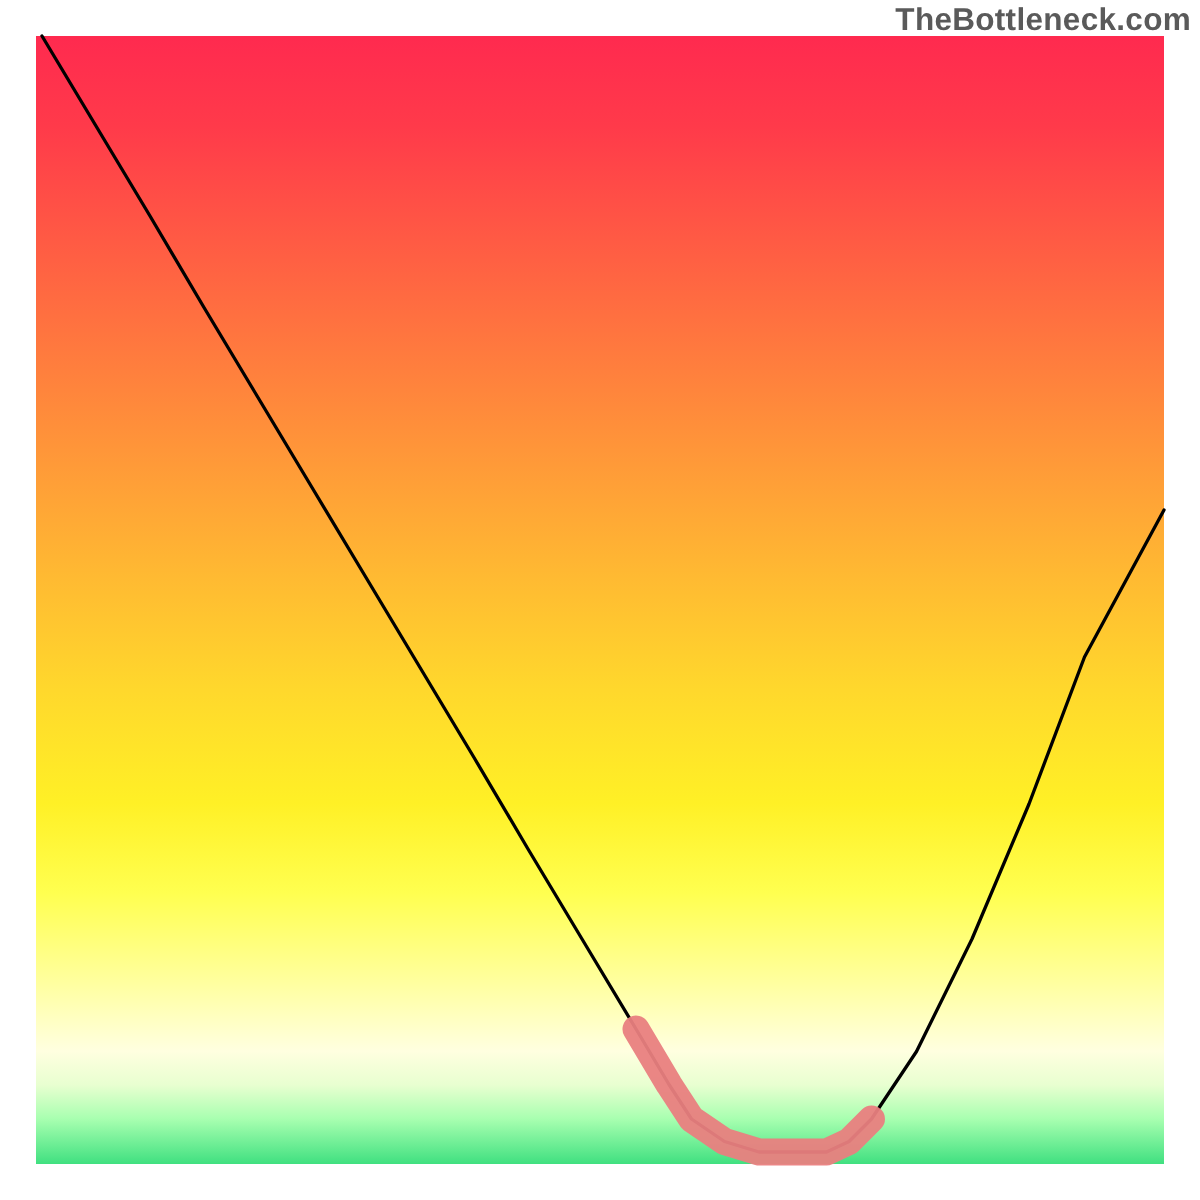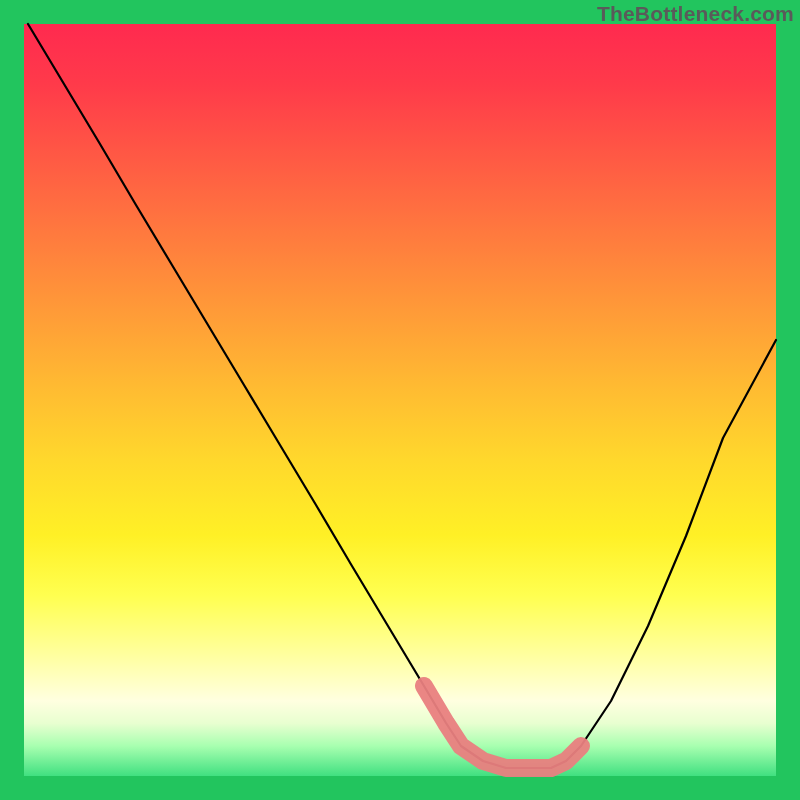--- a/index.html
+++ b/index.html
@@ -1,21 +1,21 @@
 <!DOCTYPE html>
 <html><head>
 <meta charset="utf-8">
 <style>
   * { margin: 0; padding: 0; box-sizing: border-box; }
   html, body { width: 800px; height: 800px; overflow: hidden; background: #000; }
   .frame {
     position: relative;
     width: 800px;
     height: 800px;
-    background: #22c55e;
+    background: #ffffff;
     text-align: center;
   }
   .plot-area {
     position: absolute;
     left: 24px;
     top: 24px;
     width: 752px;
     height: 752px;
     background: linear-gradient(to bottom,
       #ff2a4f 0%,

